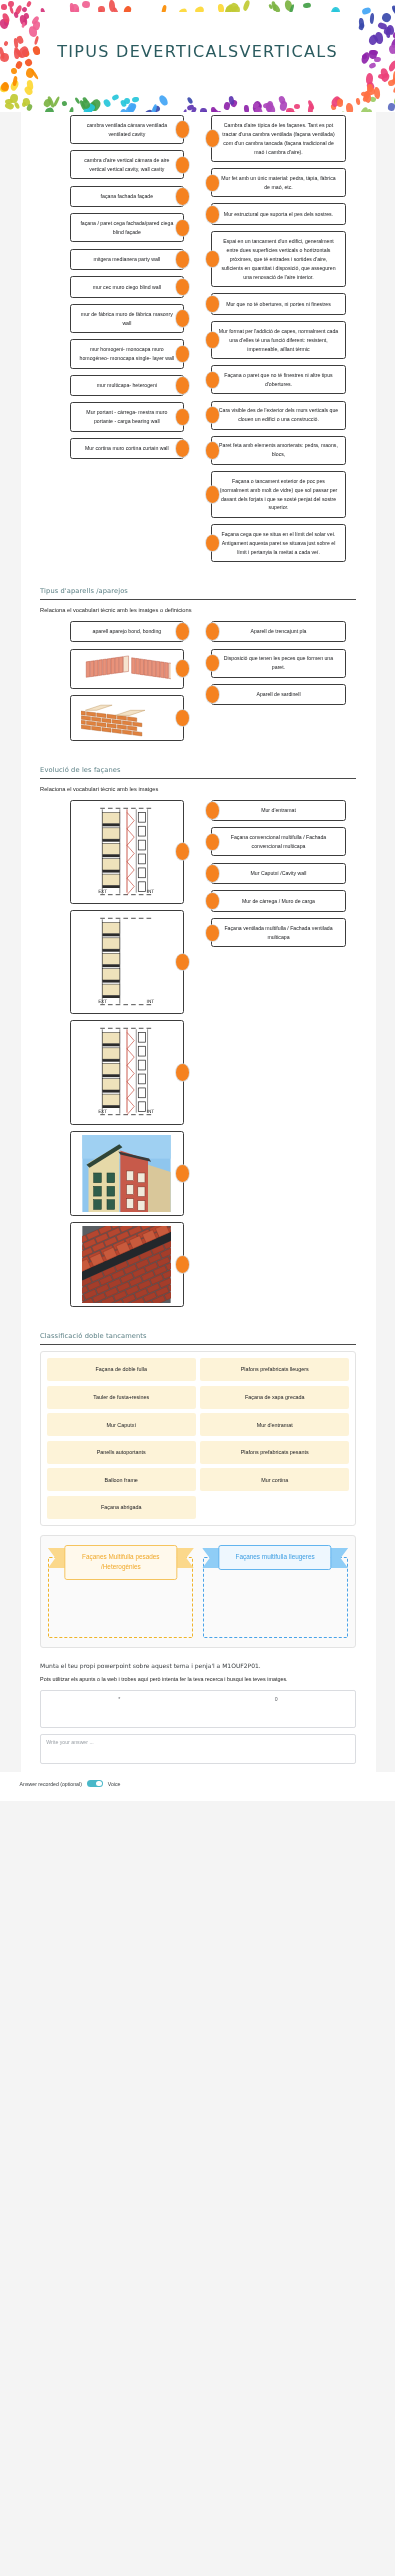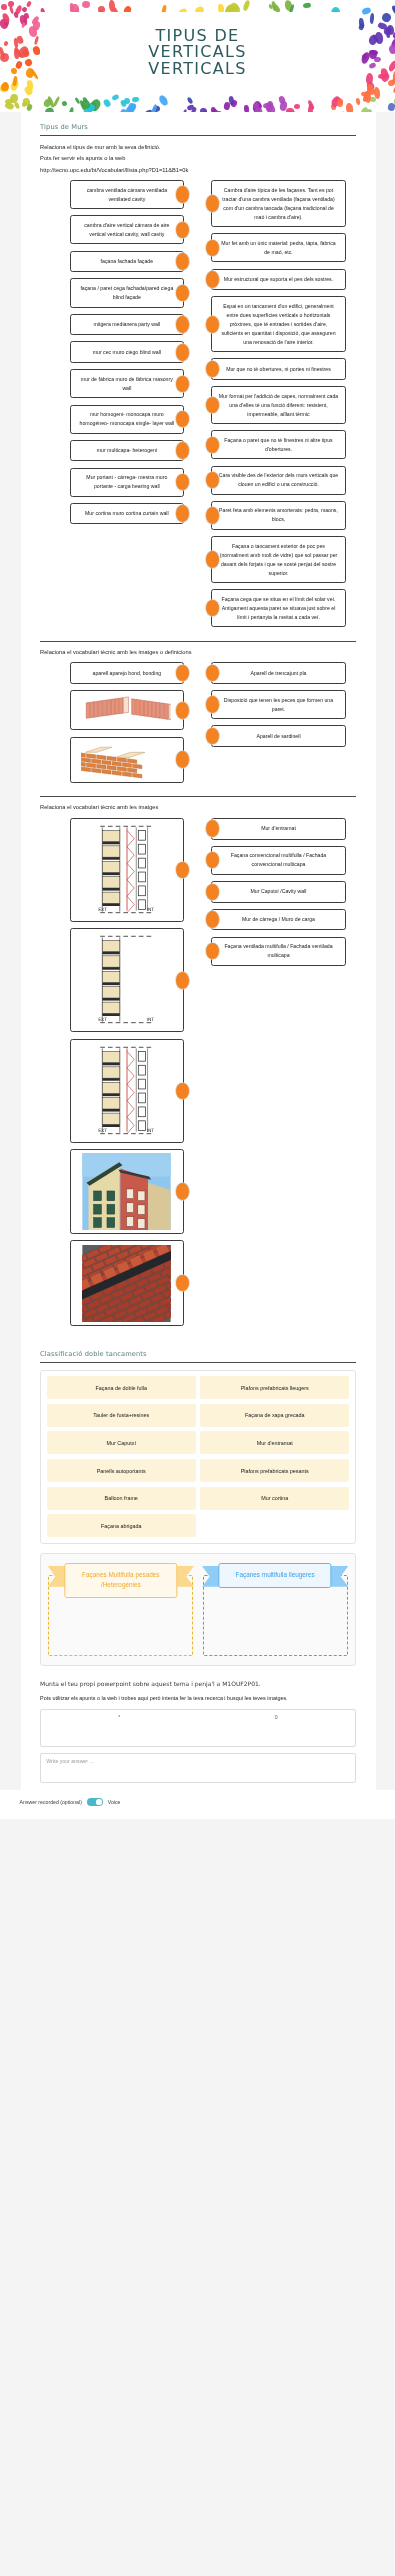--- a/index.html
+++ b/index.html
@@ -32,21 +32,21 @@
     opacity: .92;
   }
   .title-card {
     position: absolute;
     left: 40px;
     top: 12.4px;
     width: 315px;
     height: 80px;
     background: #ffffff;
     display: flex;
-    flex-direction: column;
+    flex-direction: row;
     align-items: center;
     justify-content: center;
     z-index: 4;
   }
   .title-card div {
     font-family: "DejaVu Sans", sans-serif;
     font-size: 16px;
     line-height: 1.02;
     letter-spacing: 1.3px;
     color: #2b5b5f;
@@ -481,27 +481,20 @@
   <div class="title-card">
     <div>TIPUS DE</div>
     <div>VERTICALS</div>
     <div>VERTICALS</div>
   </div>
 </div>
 
 <div class="sheet">
 
   <div class="pad">
-    <div class="section-title">Tipus de Murs</div>
-    <hr class="rule">
-    <p class="instr">Relaciona el tipus de mur amb la seva definició.</p>
-    <p class="instr">Pots fer servir els apunts o la web</p>
-    <p class="instr url">http://tecno.upc.edu/bt/Vocabulari/llista.php?D1=11&amp;B1=0k</p>
-  </div>
-  <div class="pad">
       <div id="sec0">
         <div class="match">
           <div class="col col-left">
             <div class="card">
               <span>cambra ventilada cámara ventilada ventilated cavity</span>
               <span class="dot right"></span>
             </div>
             <div class="card">
               <span>cambra d'aire vertical cámara de aire vertical vertical cavity, wall cavity</span>
               <span class="dot right"></span>
@@ -589,20 +582,21 @@
               <span class="dot left"></span>
             </div>
           </div>
         </div>
       </div>
     </div>
 
   <div class="spacer"></div>
 
   <div class="pad">
+    <div class="section-title">Tipus d'aparells /aparejos</div>
     <hr class="rule">
     <p class="instr">Relaciona el vocabulari tècnic amb les imatges o definicions</p>
   </div>
   <div class="pad">
       <div id="sec1">
         <div class="match">
           <div class="col col-left">
             <div class="card">
               <span>aparell aparejo bond, bonding</span>
               <span class="dot right"></span>
@@ -686,20 +680,21 @@
               <span class="dot left"></span>
             </div>
           </div>
         </div>
       </div>
     </div>
 
   <div class="spacer"></div>
 
   <div class="pad">
+    <div class="section-title">Evolució de les façanes</div>
     <hr class="rule">
     <p class="instr">Relaciona el vocabulari tècnic amb les imatges</p>
   </div>
   <div class="pad">
       <div id="sec2">
         <div class="match">
           <div class="col col-left">
             <div class="card img">
               <svg class="gfx" width="72" height="96" viewBox="0 0 140 186" style="font-size:10px">
         <line x1="18" y1="8" x2="118" y2="8" stroke="#2c2c2c" stroke-width="1.6" stroke-dasharray="9 6"></line>

